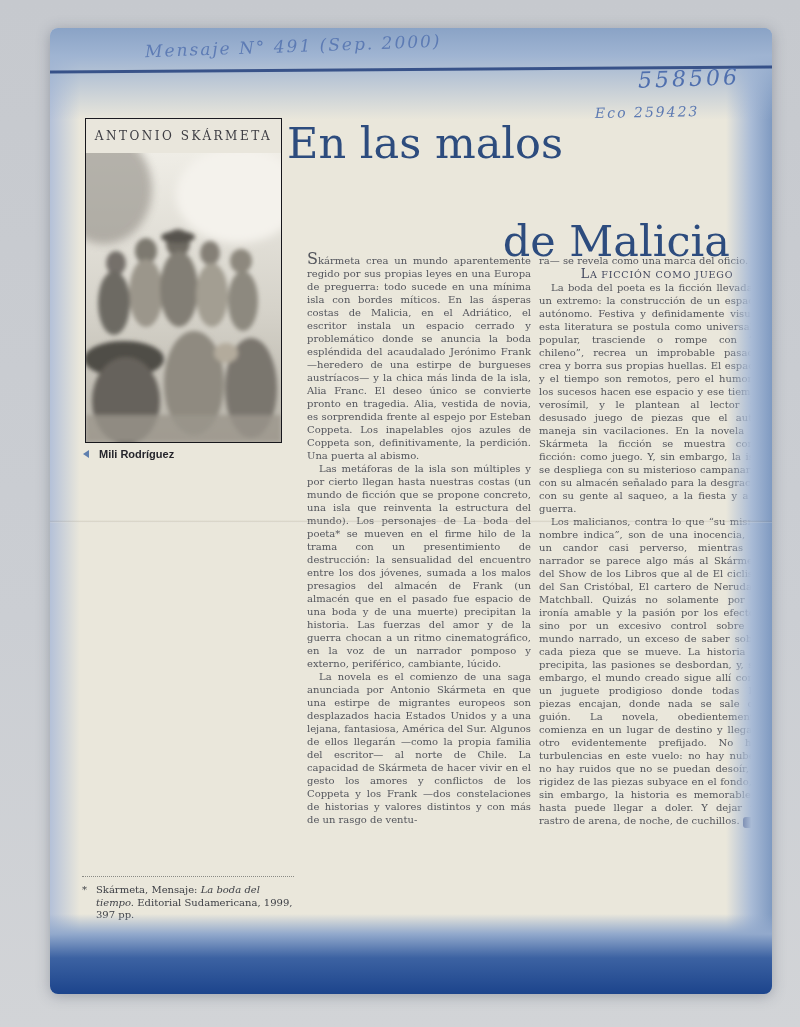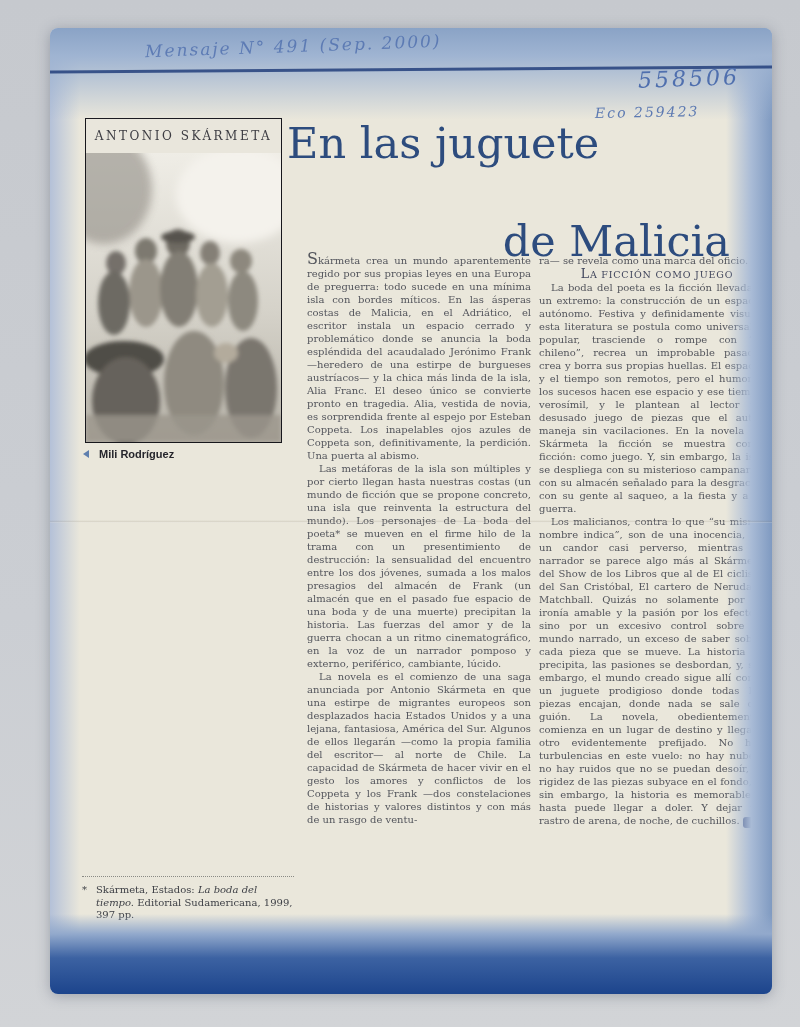--- a/index.html
+++ b/index.html
@@ -123,39 +123,39 @@
         <rect x="0" y="262" width="195" height="27" fill="#9b968c" opacity=".8"></rect>
       </g>
     </svg>
   </div>
 
   <div class="caption">
     <span class="caption-marker"></span>
     <span>Mili Rodríguez</span>
   </div>
 
-  <div class="title title-1">En las juguete</div>
+  <div class="title title-1">En las malos</div>
   <div class="title title-2">de Malicia</div>
 
   <div class="col col-mid">
     <p><span class="initial">S</span><span>kármeta crea un mundo aparentemente regido por sus propias leyes en una Europa de preguerra: todo sucede en una mínima isla con bordes míticos. En las ásperas costas de Malicia, en el Adriático, el escritor instala un espacio cerrado y problemático donde se anuncia la boda espléndida del acaudalado Jerónimo Frank —heredero de una estirpe de burgueses austríacos— y la chica más linda de la isla, Alia Franc. El deseo único se convierte pronto en tragedia. Alia, vestida de novia, es sorprendida frente al espejo por Esteban Coppeta. Los inapelables ojos azules de Coppeta son, definitivamente, la perdición. Una puerta al abismo.</span></p>
     <p>Las metáforas de la isla son múltiples y por cierto llegan hasta nuestras costas (un mundo de ficción que se propone concreto, una isla que reinventa la estructura del mundo). Los personajes de La boda del poeta* se mueven en el firme hilo de la trama con un presentimiento de destrucción: la sensualidad del encuentro entre los dos jóvenes, sumada a los malos presagios del almacén de Frank (un almacén que en el pasado fue espacio de una boda y de una muerte) precipitan la historia. Las fuerzas del amor y de la guerra chocan a un ritmo cinematográfico, en la voz de un narrador pomposo y externo, periférico, cambiante, lúcido.</p>
     <p>La novela es el comienzo de una saga anunciada por Antonio Skármeta en que una estirpe de migrantes europeos son desplazados hacia Estados Unidos y a una lejana, fantasiosa, América del Sur. Algunos de ellos llegarán —como la propia familia del escritor— al norte de Chile. La capacidad de Skármeta de hacer vivir en el gesto los amores y conflictos de los Coppeta y los Frank —dos constelaciones de historias y valores distintos y con más de un rasgo de ventu-</p>
   </div>
 
   <div class="col col-right">
     <p class="cont">ra— se revela como una marca del oficio.</p>
     <p class="section-heading">La ficción como juego</p>
     <p class="p-after-head">La boda del poeta es la ficción llevada a un extremo: la construcción de un espacio autónomo. Festiva y definidamente visual, esta literatura se postula como universal y popular, trasciende o rompe con “lo chileno”, recrea un improbable pasado, crea y borra sus propias huellas. El espacio y el tiempo son remotos, pero el humor y los sucesos hacen ese espacio y ese tiempo verosímil, y le plantean al lector un desusado juego de piezas que el autor maneja sin vacilaciones. En la novela de Skármeta la ficción se muestra como ficción: como juego. Y, sin embargo, la isla se despliega con su misterioso campanario, con su almacén señalado para la desgracia, con su gente al saqueo, a la fiesta y a la guerra.</p>
     <p><span>Los malicianos, contra lo que “su mismo nombre indica”, son de una inocencia, de un candor casi perverso, mientras el narrador se parece algo más al Skármeta del Show de los Libros que al de El ciclista del San Cristóbal, El cartero de Neruda o Matchball. Quizás no solamente por la ironía amable y la pasión por los efectos, sino por un excesivo control sobre el mundo narrado, un exceso de saber sobre cada pieza que se mueve. La historia se precipita, las pasiones se desbordan, y, sin embargo, el mundo creado sigue allí como un juguete prodigioso donde todas las piezas encajan, donde nada se sale del guión. La novela, obedientemente, comienza en un lugar de destino y llega a otro evidentemente prefijado. No hay turbulencias en este vuelo: no hay nubes, no hay ruidos que no se puedan desoír, la rigidez de las piezas subyace en el fondo, y, sin embargo, la historia es memorable y hasta puede llegar a doler. Y dejar un rastro de arena, de noche, de cuchillos.</span><span class="endmark">M</span></p>
   </div>
 
   <div class="footnote">
     <span class="fn-marker">*</span>
-    <span class="fn-body"><span>Skármeta, Estados: </span><span class="fn-italic">La boda del tiempo.</span><span> Editorial Sudamericana, 1999, 397 pp.</span></span>
+    <span class="fn-body"><span>Skármeta, Mensaje: </span><span class="fn-italic">La boda del tiempo.</span><span> Editorial Sudamericana, 1999, 397 pp.</span></span>
   </div>
 
   <div class="vig-left"></div>
   <div class="vig-right"></div>
   <div class="vig-top"></div>
   <div class="vig-bottom"></div>
   <div class="rule-top"></div>
   <div class="crease"></div>
 
   <div class="hand hand-note">Mensaje N° 491 (Sep. 2000)</div>

